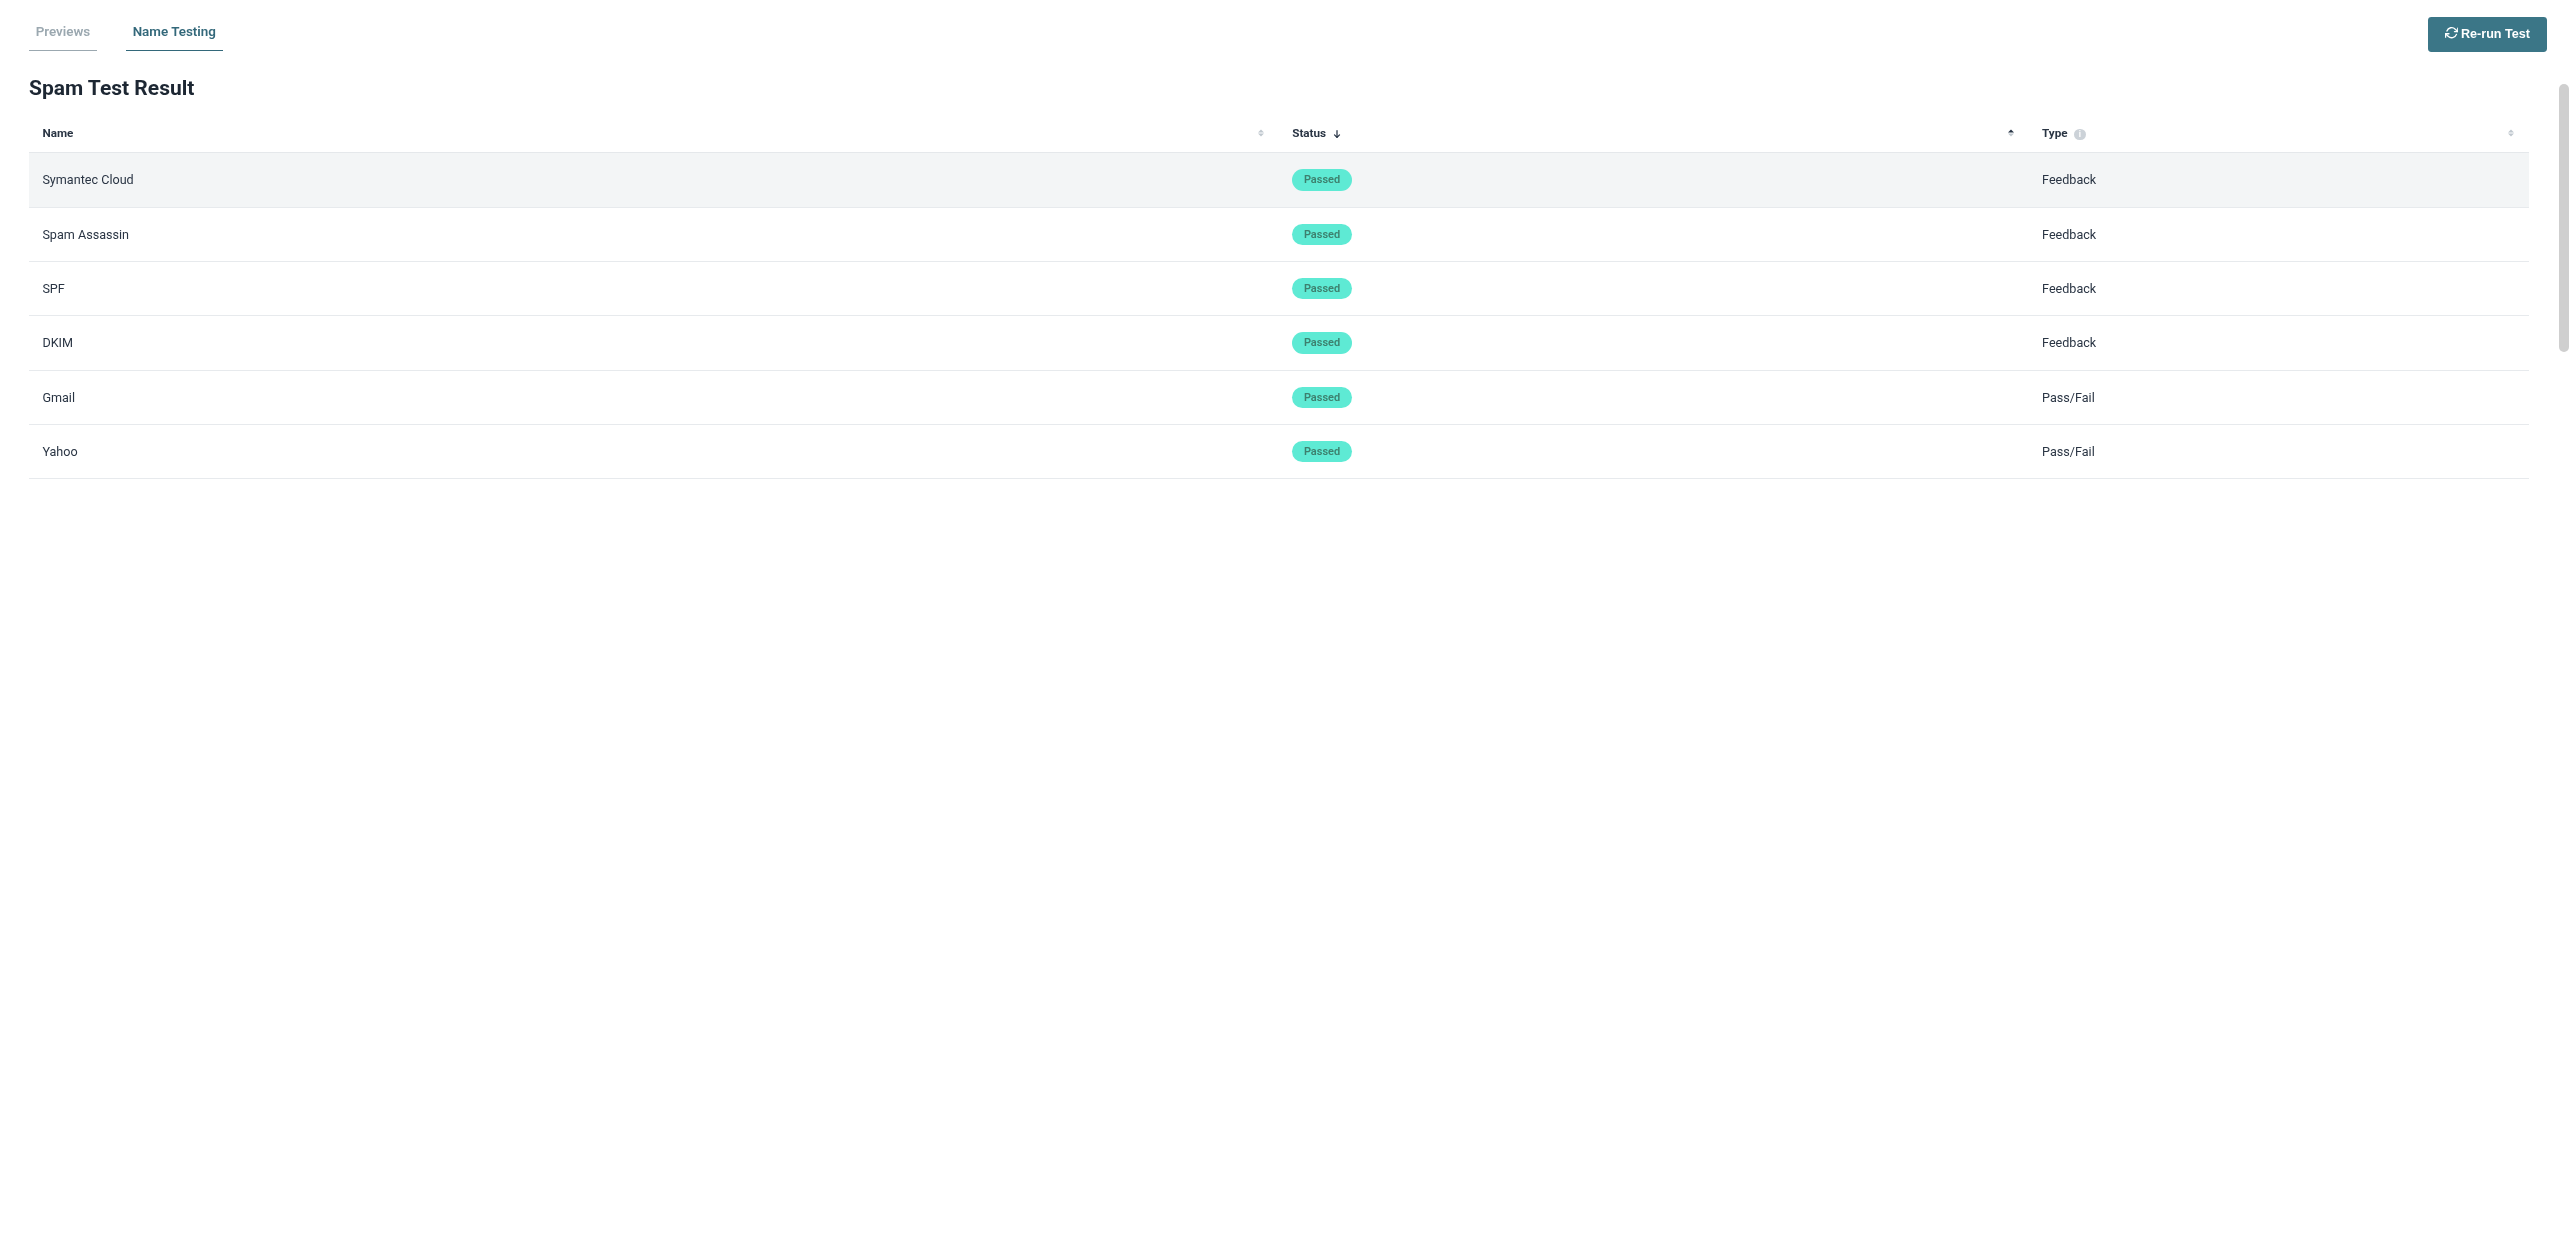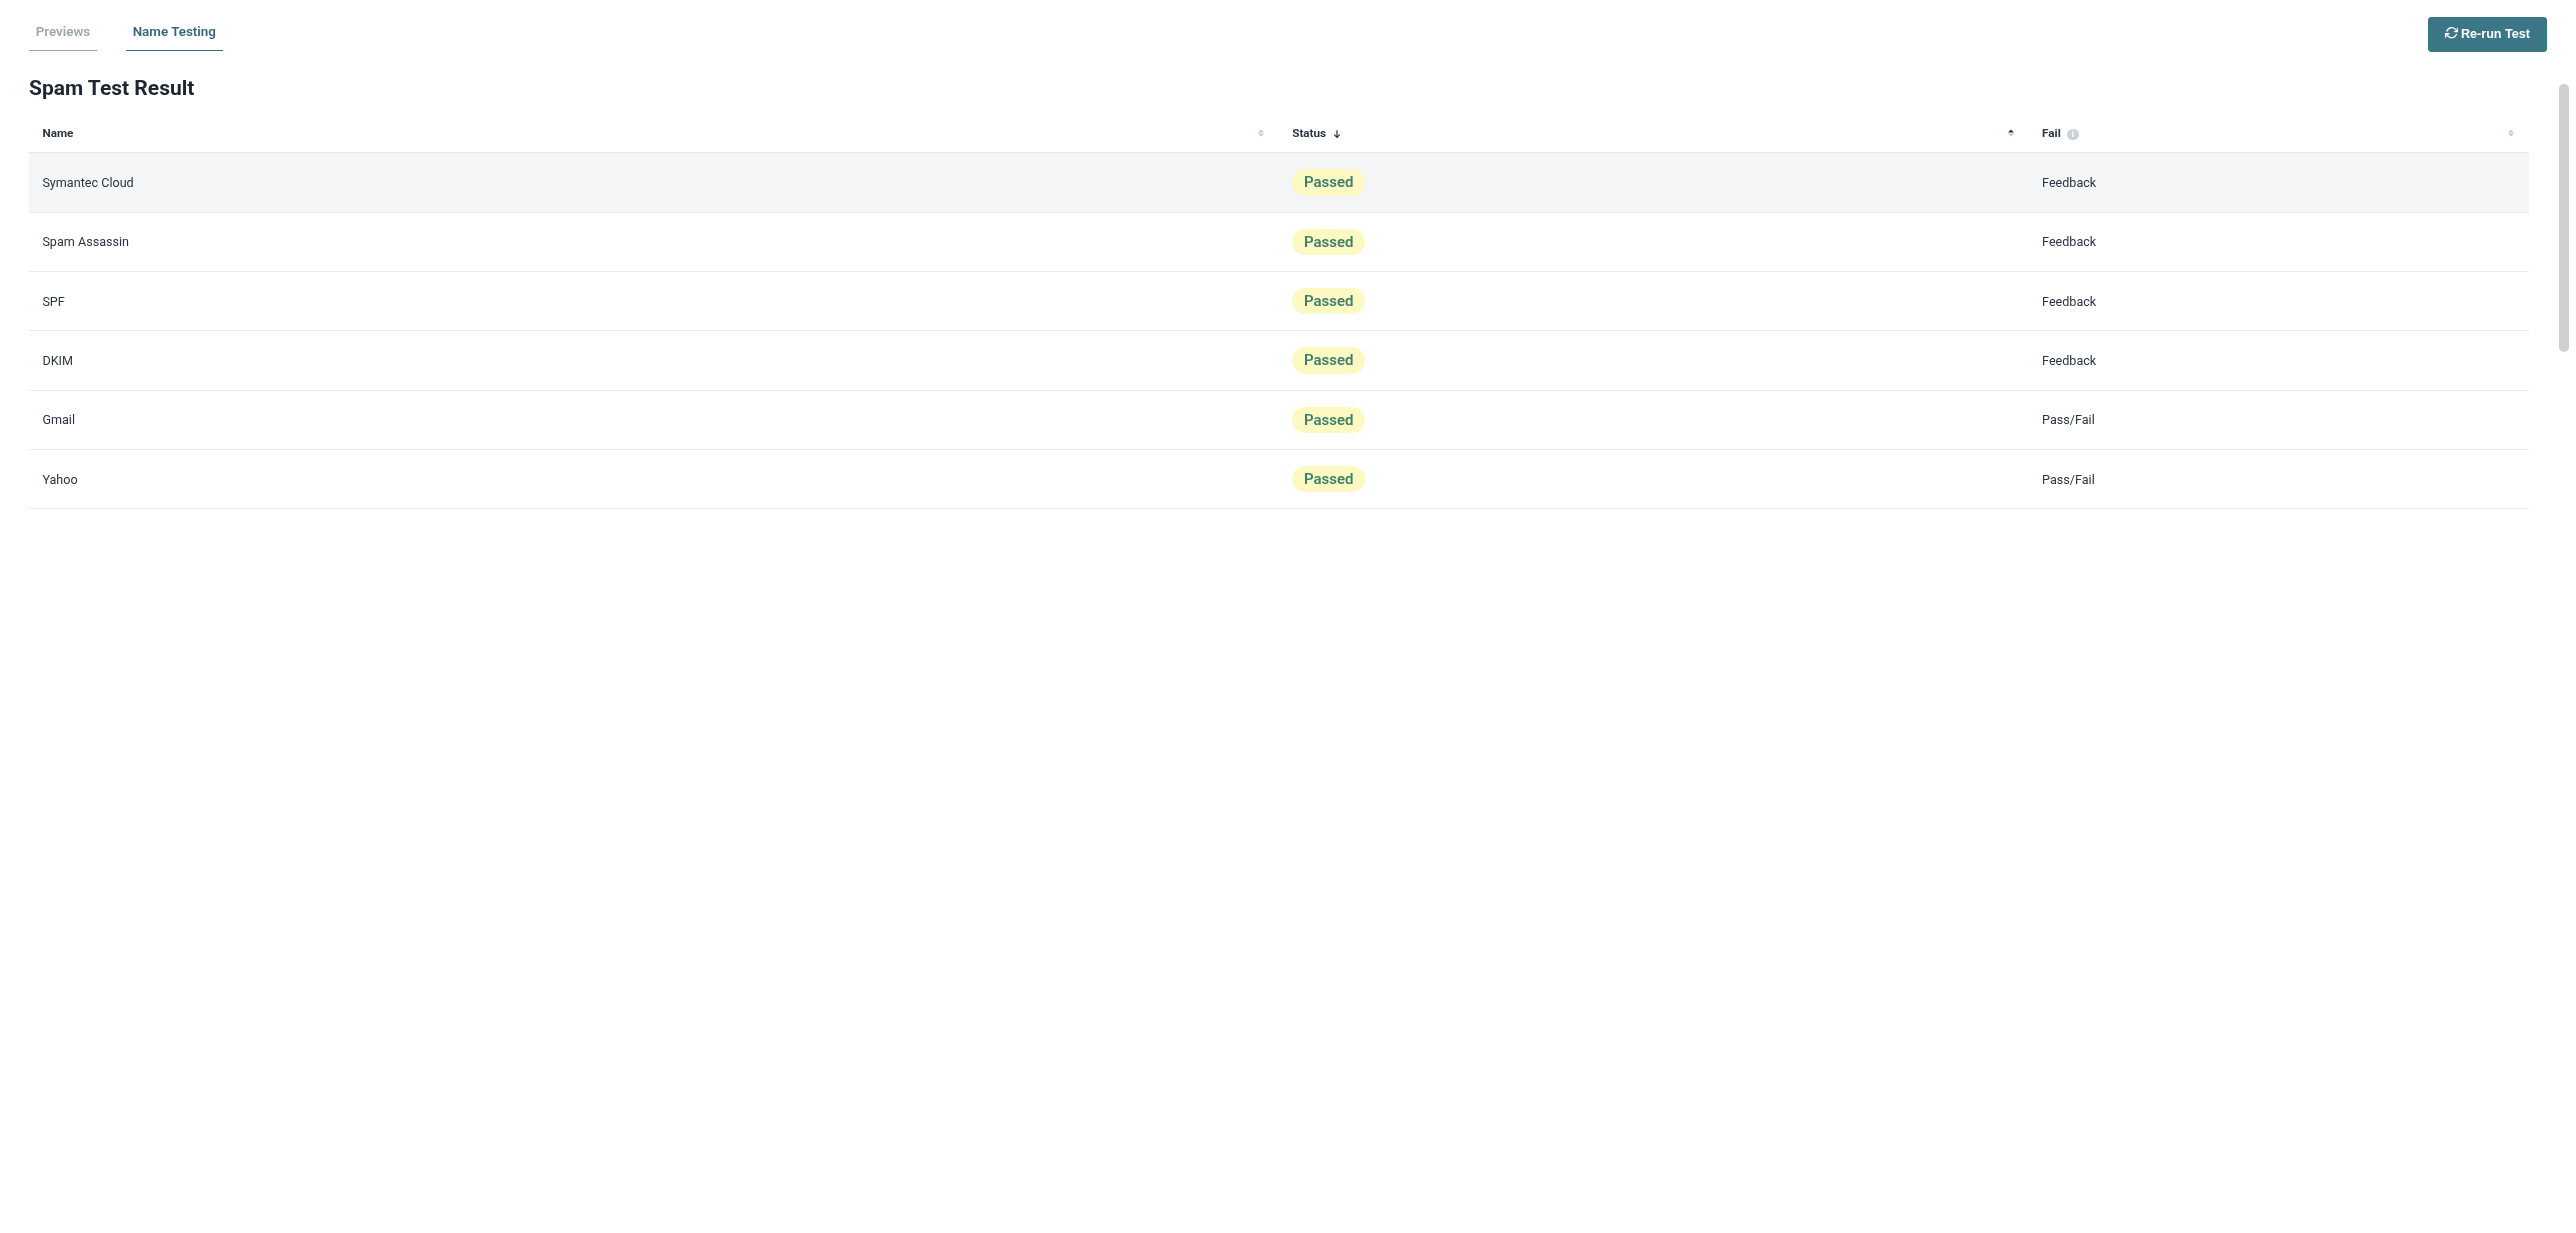--- a/index.html
+++ b/index.html
@@ -142,23 +142,23 @@
       padding: 16px 13.4px;
       font-size: 12.6px;
       color: #2a3544;
       border-bottom: 0.8px solid #e7eaed;
     }
     tbody tr.highlight {
       background: #f3f5f6;
     }
     .badge {
       display: inline-block;
-      background: #fef9c3;
+      background: #5eead4;
       color: #3d806e;
-      font-size: 15px;
+      font-size: 11px;
       font-weight: 600;
       padding: 4.2px 11.7px;
       border-radius: 837px;
     }
     col.col-name { width: 50%; }
     col.col-status { width: 30%; }
     col.col-type { width: 20%; }
   </style>
 </head>
 <body>
@@ -205,21 +205,21 @@
               <line x1="12" y1="4" x2="12" y2="20"></line>
               <polyline points="6 14 12 20 18 14"></polyline>
             </svg>
           </span>
           <span class="sort-arrows">
             <span class="up active"></span>
             <span class="down"></span>
           </span>
         </th>
         <th>
-          <span>Fail</span>
+          <span>Type</span>
           <span class="info-icon">i</span>
           <span class="sort-arrows">
             <span class="up"></span>
             <span class="down"></span>
           </span>
         </th>
       </tr>
     </thead>
     <tbody>
       <tr class="highlight">

